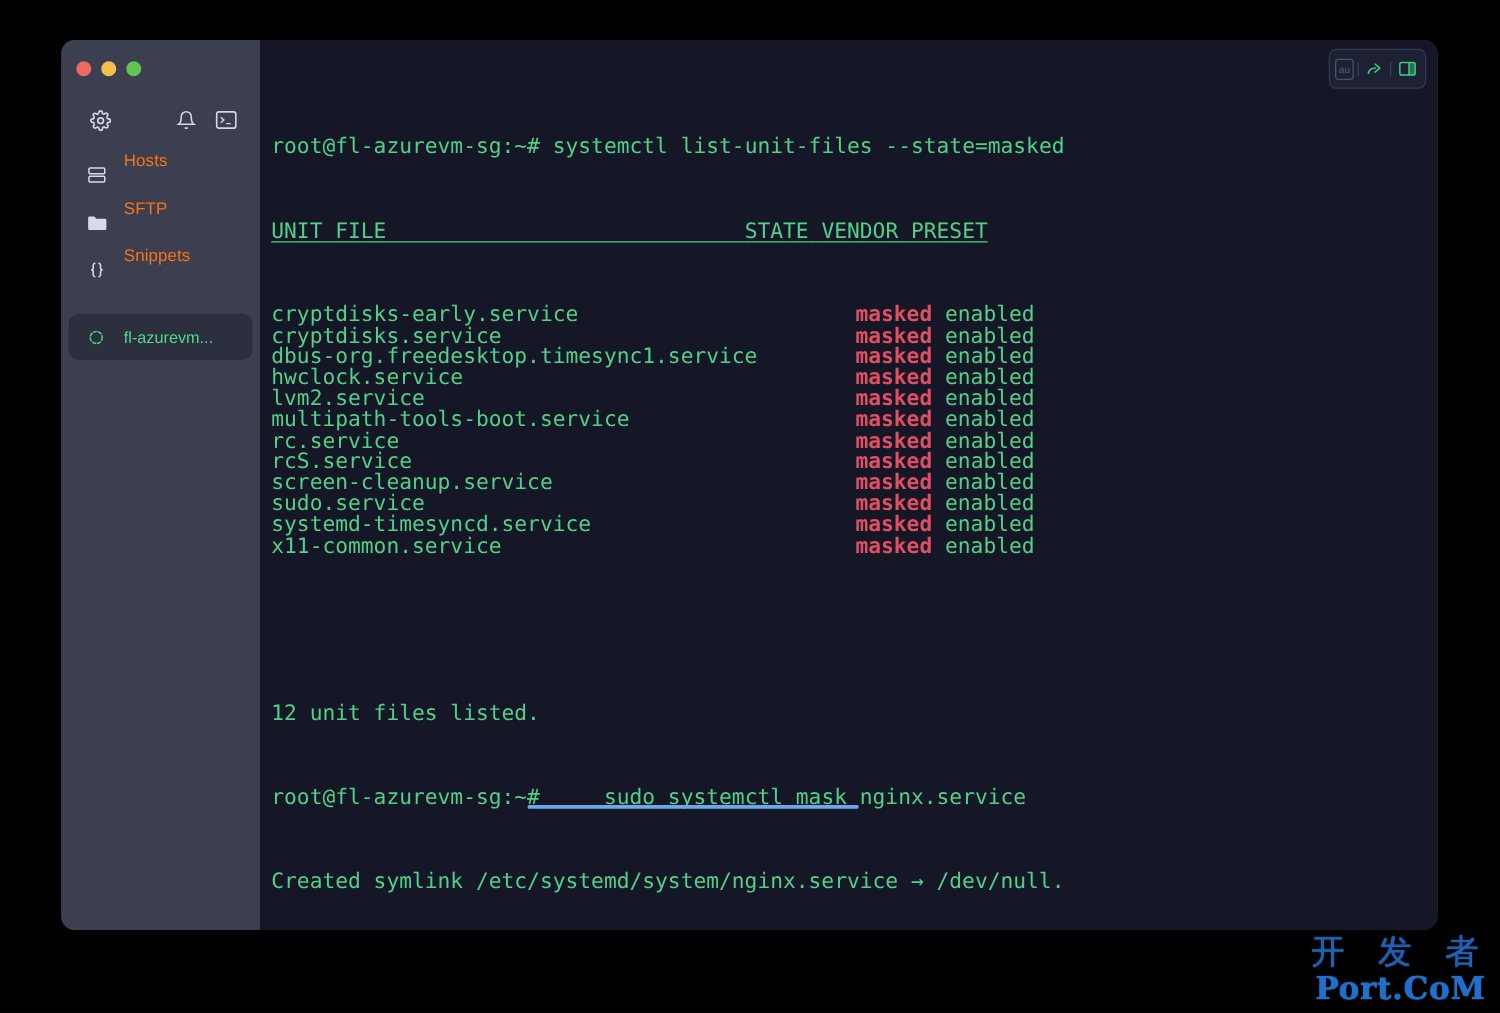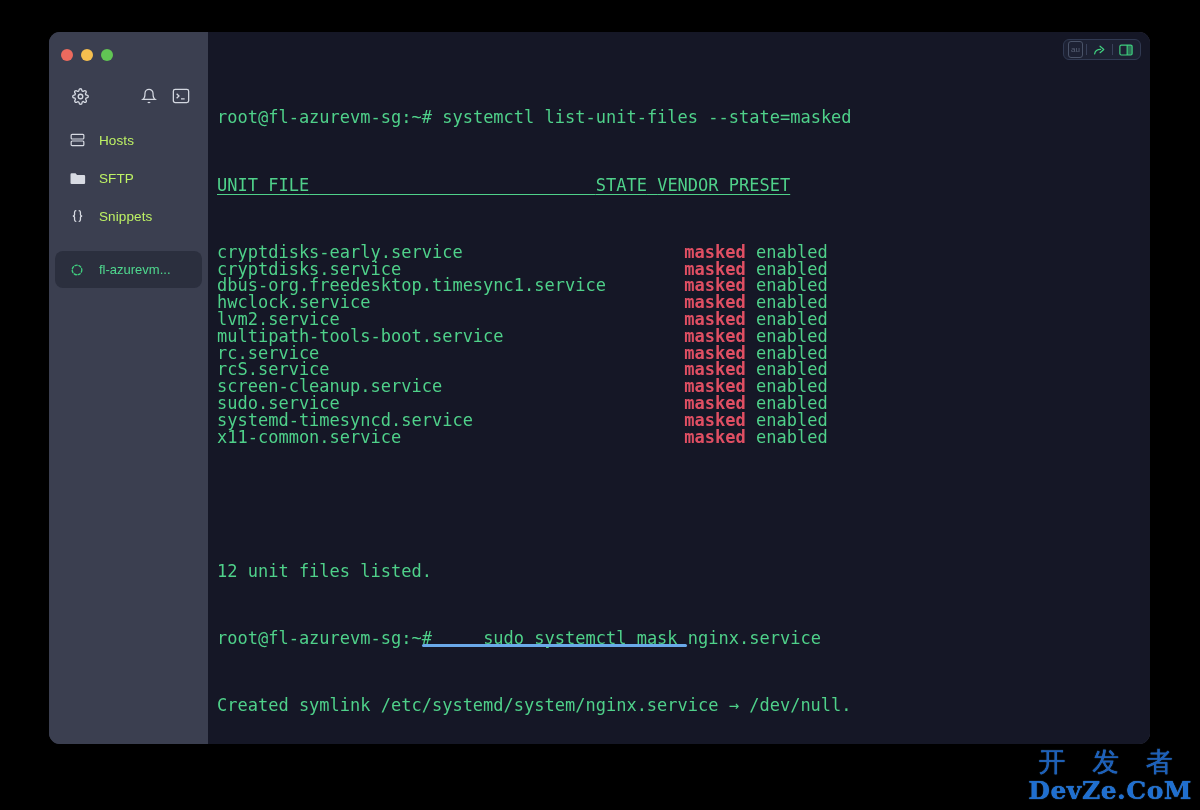--- a/index.html
+++ b/index.html
@@ -75,24 +75,23 @@
   .tool-icon:first-child { margin-left: 0; }
   .tool-icon svg { display: block; }
 
   .nav-list {
     margin-top: 8px;
     display: flex;
     flex-direction: column;
   }
   .nav-item {
     display: flex;
-    align-items: center;
     height: 38px;
     padding-left: 20px;
-    color: #bef264;
+    color: #f97316;
     font-size: 13.5px;
     position: relative;
   }
   .nav-item .nav-icon {
     width: 20px;
     display: flex;
     align-items: center;
     justify-content: flex-start;
     color: #d8dbe3;
     flex: 0 0 20px;
@@ -144,21 +143,21 @@
   .term-controls {
     position: absolute;
     top: 7px;
     right: 9px;
     display: flex;
     align-items: center;
     background: #1d2133;
     border: 1px solid #313a52;
     border-radius: 6px;
     padding: 2px 4px;
-    height: 21px;
+    height: 32px;
     box-sizing: border-box;
   }
   .tc-btn {
     display: flex; align-items: center; justify-content: center;
     height: 15px;
     padding: 0 3px;
     color: #3fcf7f;
   }
   .tc-btn.dim {
     color: #5a6378;
@@ -359,16 +358,16 @@
 
         
 
       </div>
     </div>
 
   </div>
 
   <div id="watermark">
     <div class="wm-cn">开 发 者</div>
-    <div class="wm-en">DevZe.CoM</div>
+    <div class="wm-en">Port.CoM</div>
   </div>
 
 </div>
 
 </body></html>

